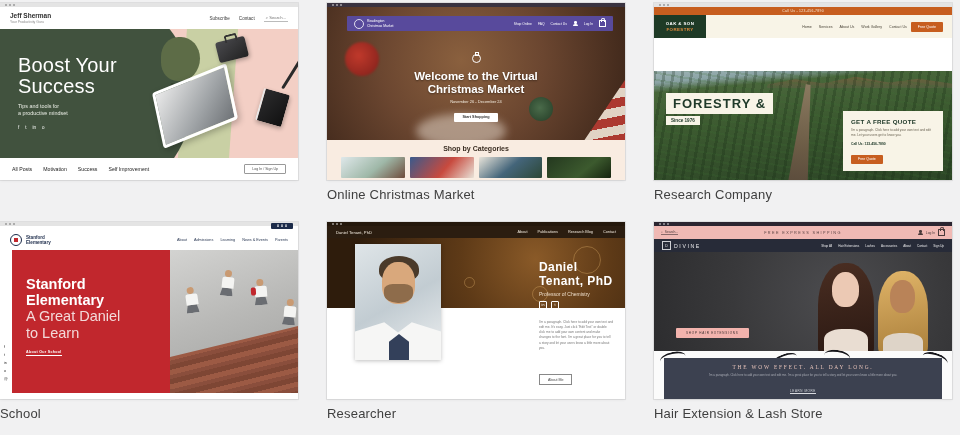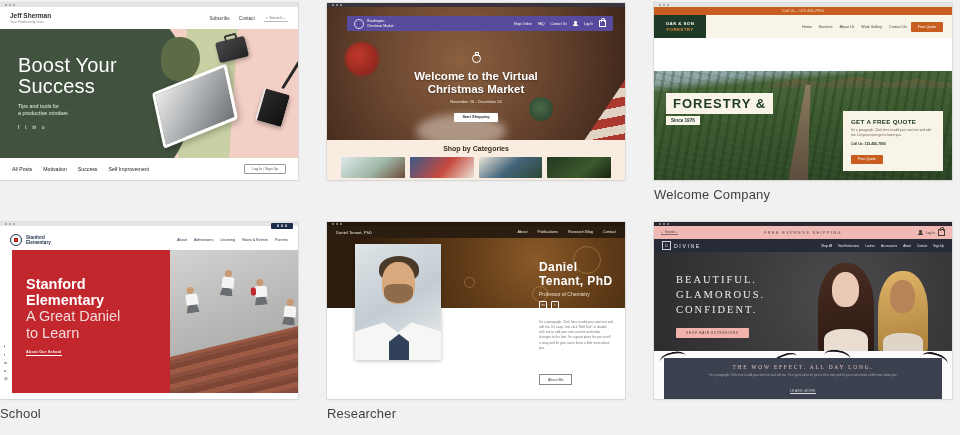--- a/index.html
+++ b/index.html
@@ -304,20 +304,21 @@
       <div class="s2-cream">
         <div class="s2-sect">Shop by Categories</div>
         <div class="s2-cats">
           <div class="s2-cat" style="background:linear-gradient(140deg,#dfe8ea,#9fb8a8 55%,#6e4b3a);"></div>
           <div class="s2-cat" style="background:linear-gradient(130deg,#3a5a8c,#c84a3e 55%,#e8e2d8);"></div>
           <div class="s2-cat" style="background:linear-gradient(140deg,#e8e4da,#44657a 50%,#2c4736);"></div>
           <div class="s2-cat" style="background:linear-gradient(140deg,#24381f,#3c5a2e 60%,#16240f);"></div>
         </div>
       </div>
     </div>
+    <div class="tlabel">Online Christmas Market</div>
   </div>
 
   <div class="card">
     <div class="thumb">
       <div class="chrome light" style="background:#e4e4e4;">
         <span class="dot"></span>
             <span class="dot"></span>
             <span class="dot"></span>
       </div>
       <div class="s3-topbar">Call Us - 123-456-7890</div>
@@ -344,21 +345,21 @@
           <div class="s3-since">Since 1976</div>
         </div>
         <div class="s3-quote">
           <div class="s3-qtitle">GET A FREE QUOTE</div>
           <div class="s3-qtext">I'm a paragraph. Click here to add your own text and edit me. Let your users get to know you.</div>
           <div class="s3-qphone">Call Us: 123-456-7890</div>
           <span class="s3-qbtn">Free Quote</span>
         </div>
       </div>
     </div>
-    <div class="tlabel">Welcome Company</div>
+    <div class="tlabel">Research Company</div>
   </div>
 
   <div class="card">
     <div class="thumb">
       <div class="chrome light" style="background:#e4e4e4;">
         <span class="dot"></span>
             <span class="dot"></span>
             <span class="dot"></span>
       </div>
       <div class="s4-widget">
@@ -506,35 +507,31 @@
         <div class="s6-w" style="right:78px;">
           <div class="s6-hairA"></div>
               <div class="s6-faceA"></div>
               <div class="s6-dressA"></div>
         </div>
         <div class="s6-w" style="right:24px;">
           <div class="s6-hairB"></div>
               <div class="s6-faceB"></div>
               <div class="s6-dressB"></div>
         </div>
-        <div class="s6-htext">
-          <div>BEAUTIFUL.</div>
-          <div>GLAMOROUS.</div>
-          <div>CONFIDENT.</div>
-        </div>
         <span class="s6-btn">SHOP HAIR EXTENSIONS</span>
       </div>
       <div class="s6-white">
         <div class="s6-lash" style="left:6px;top:1px;transform:rotate(-12deg);"></div>
         <div class="s6-lash" style="left:170px;top:-1px;transform:rotate(8deg);"></div>
         <div class="s6-lash" style="right:4px;top:2px;transform:rotate(18deg);"></div>
         <div class="s6-lash" style="left:118px;top:3px;transform:rotate(-20deg);"></div>
         <div class="s6-card">
           <div class="s6-bt">THE WOW EFFECT. ALL DAY LONG.</div>
           <div class="s6-bp">I'm a paragraph. Click here to add your own text and edit me. I'm a great place for you to tell a story and let your users know a little more about you.</div>
           <span class="s6-bl">LEARN MORE</span>
         </div>
       </div>
     </div>
+    <div class="tlabel">Hair Extension &amp; Lash Store</div>
   </div>
 
 </div>
 </div>
 
 </body></html>

